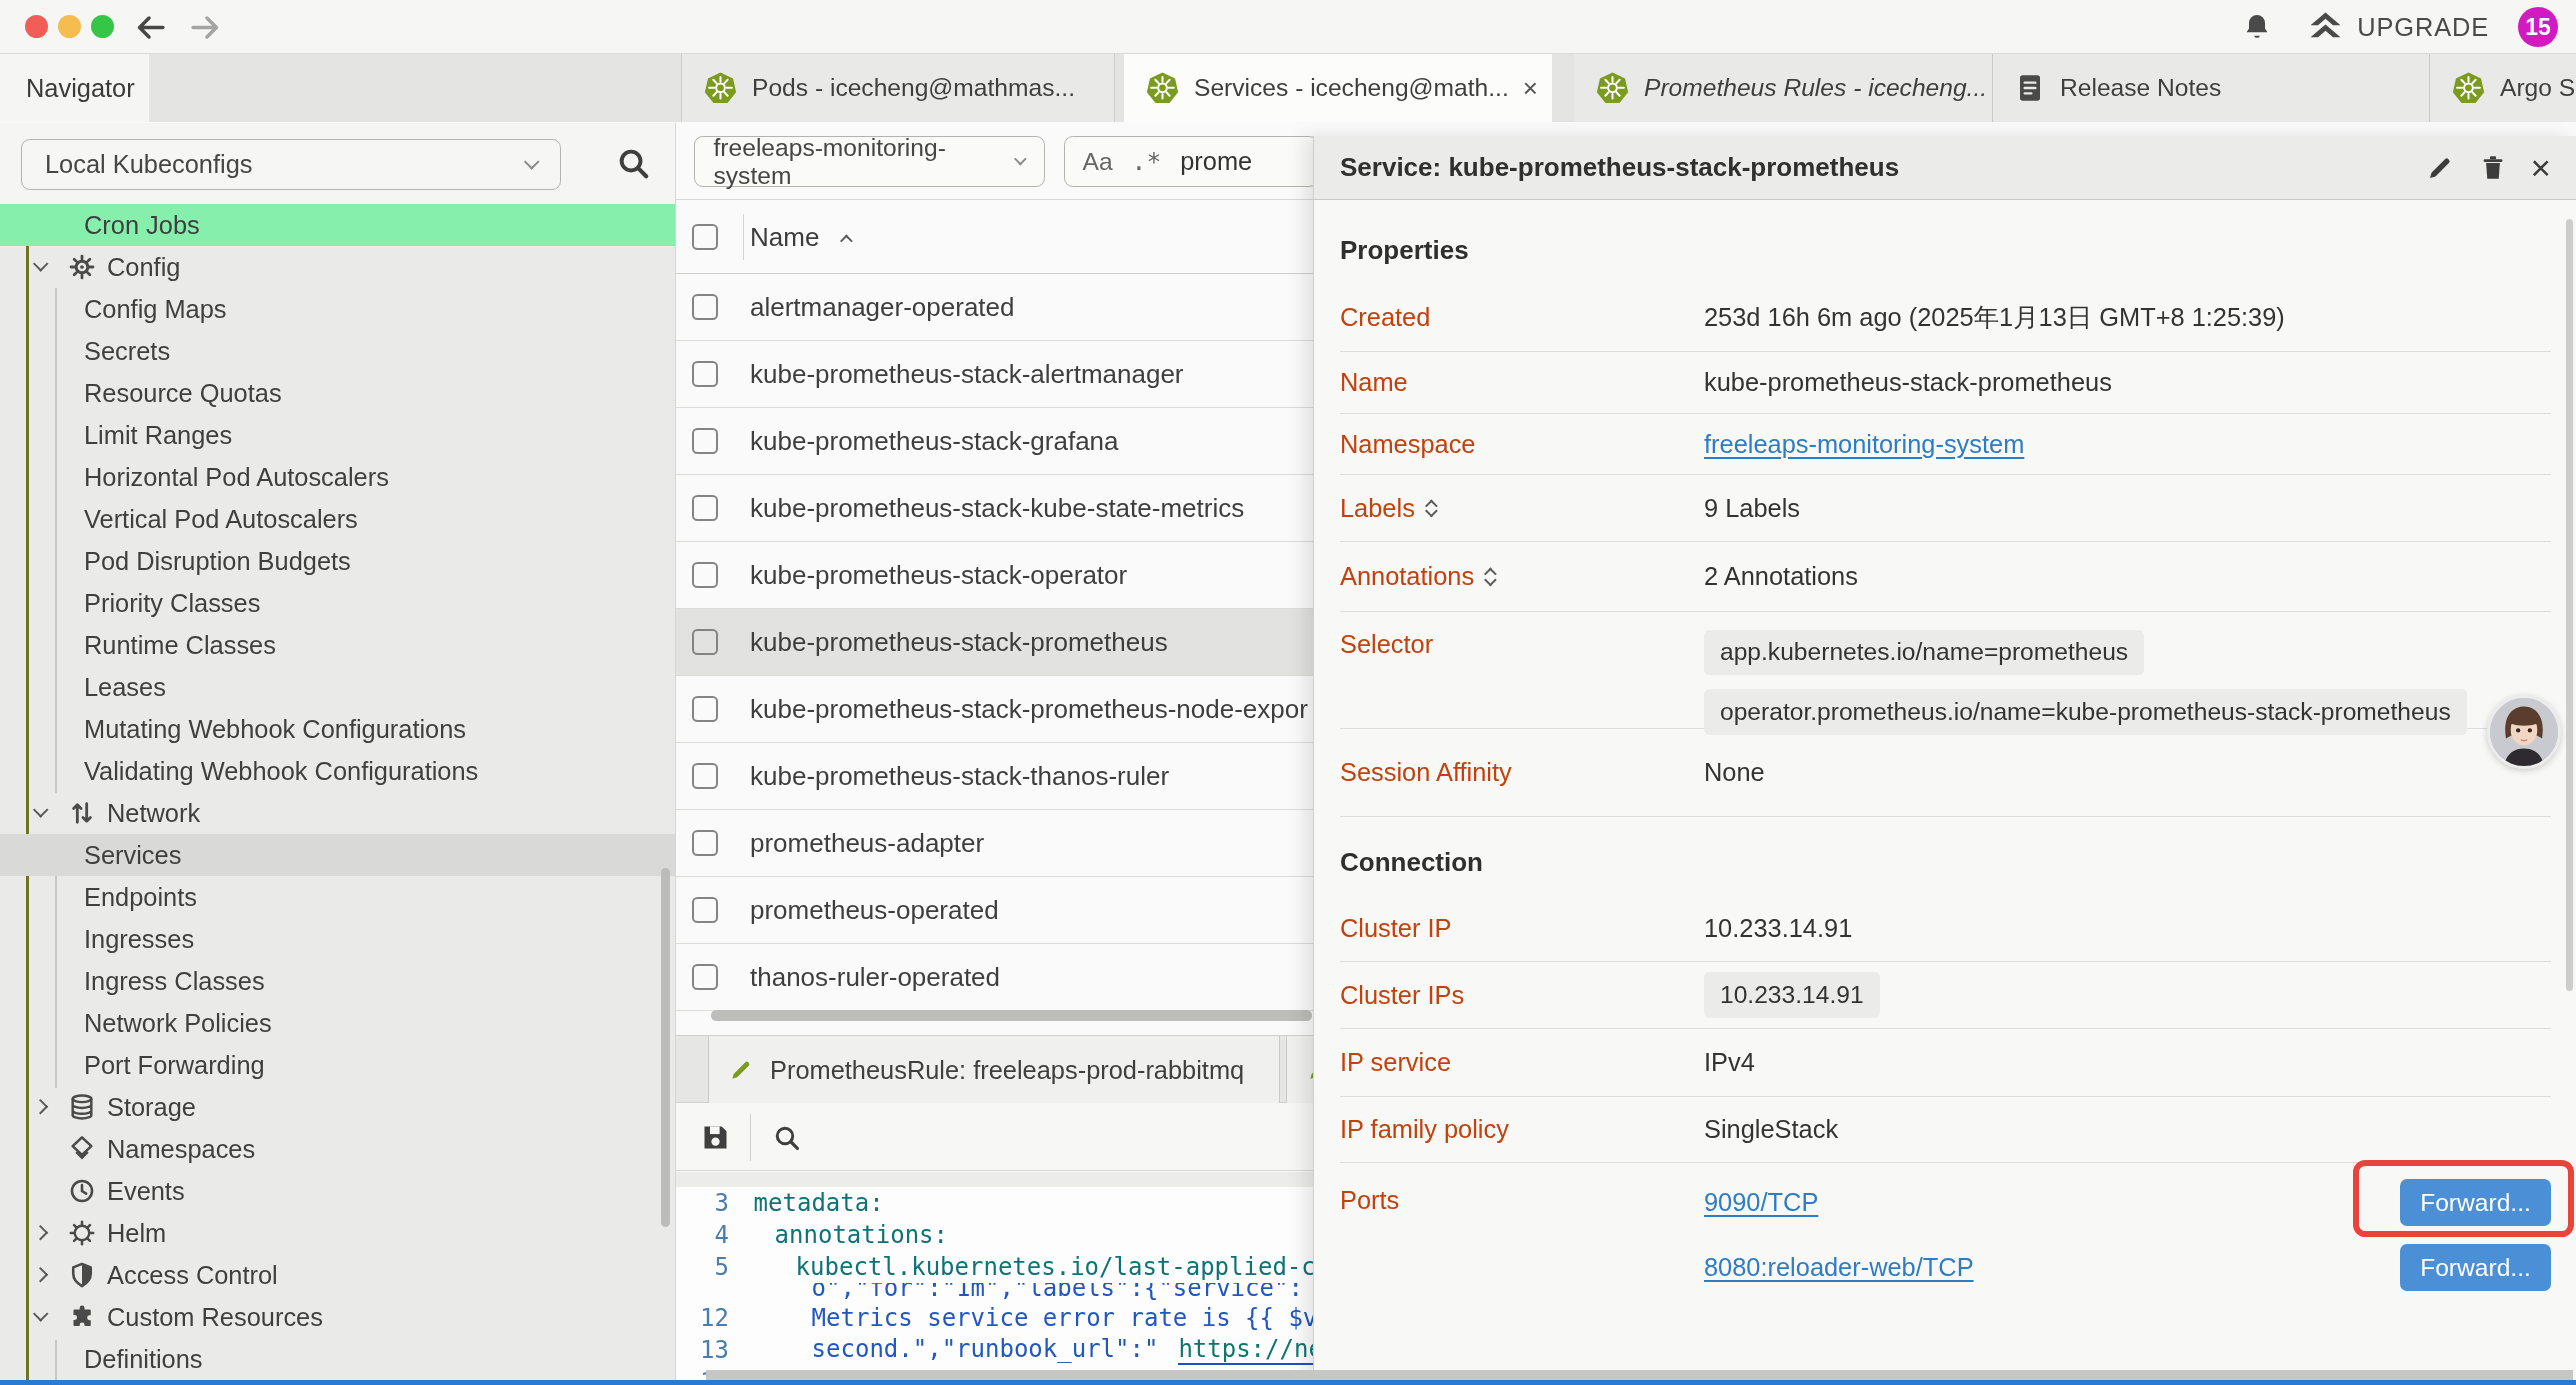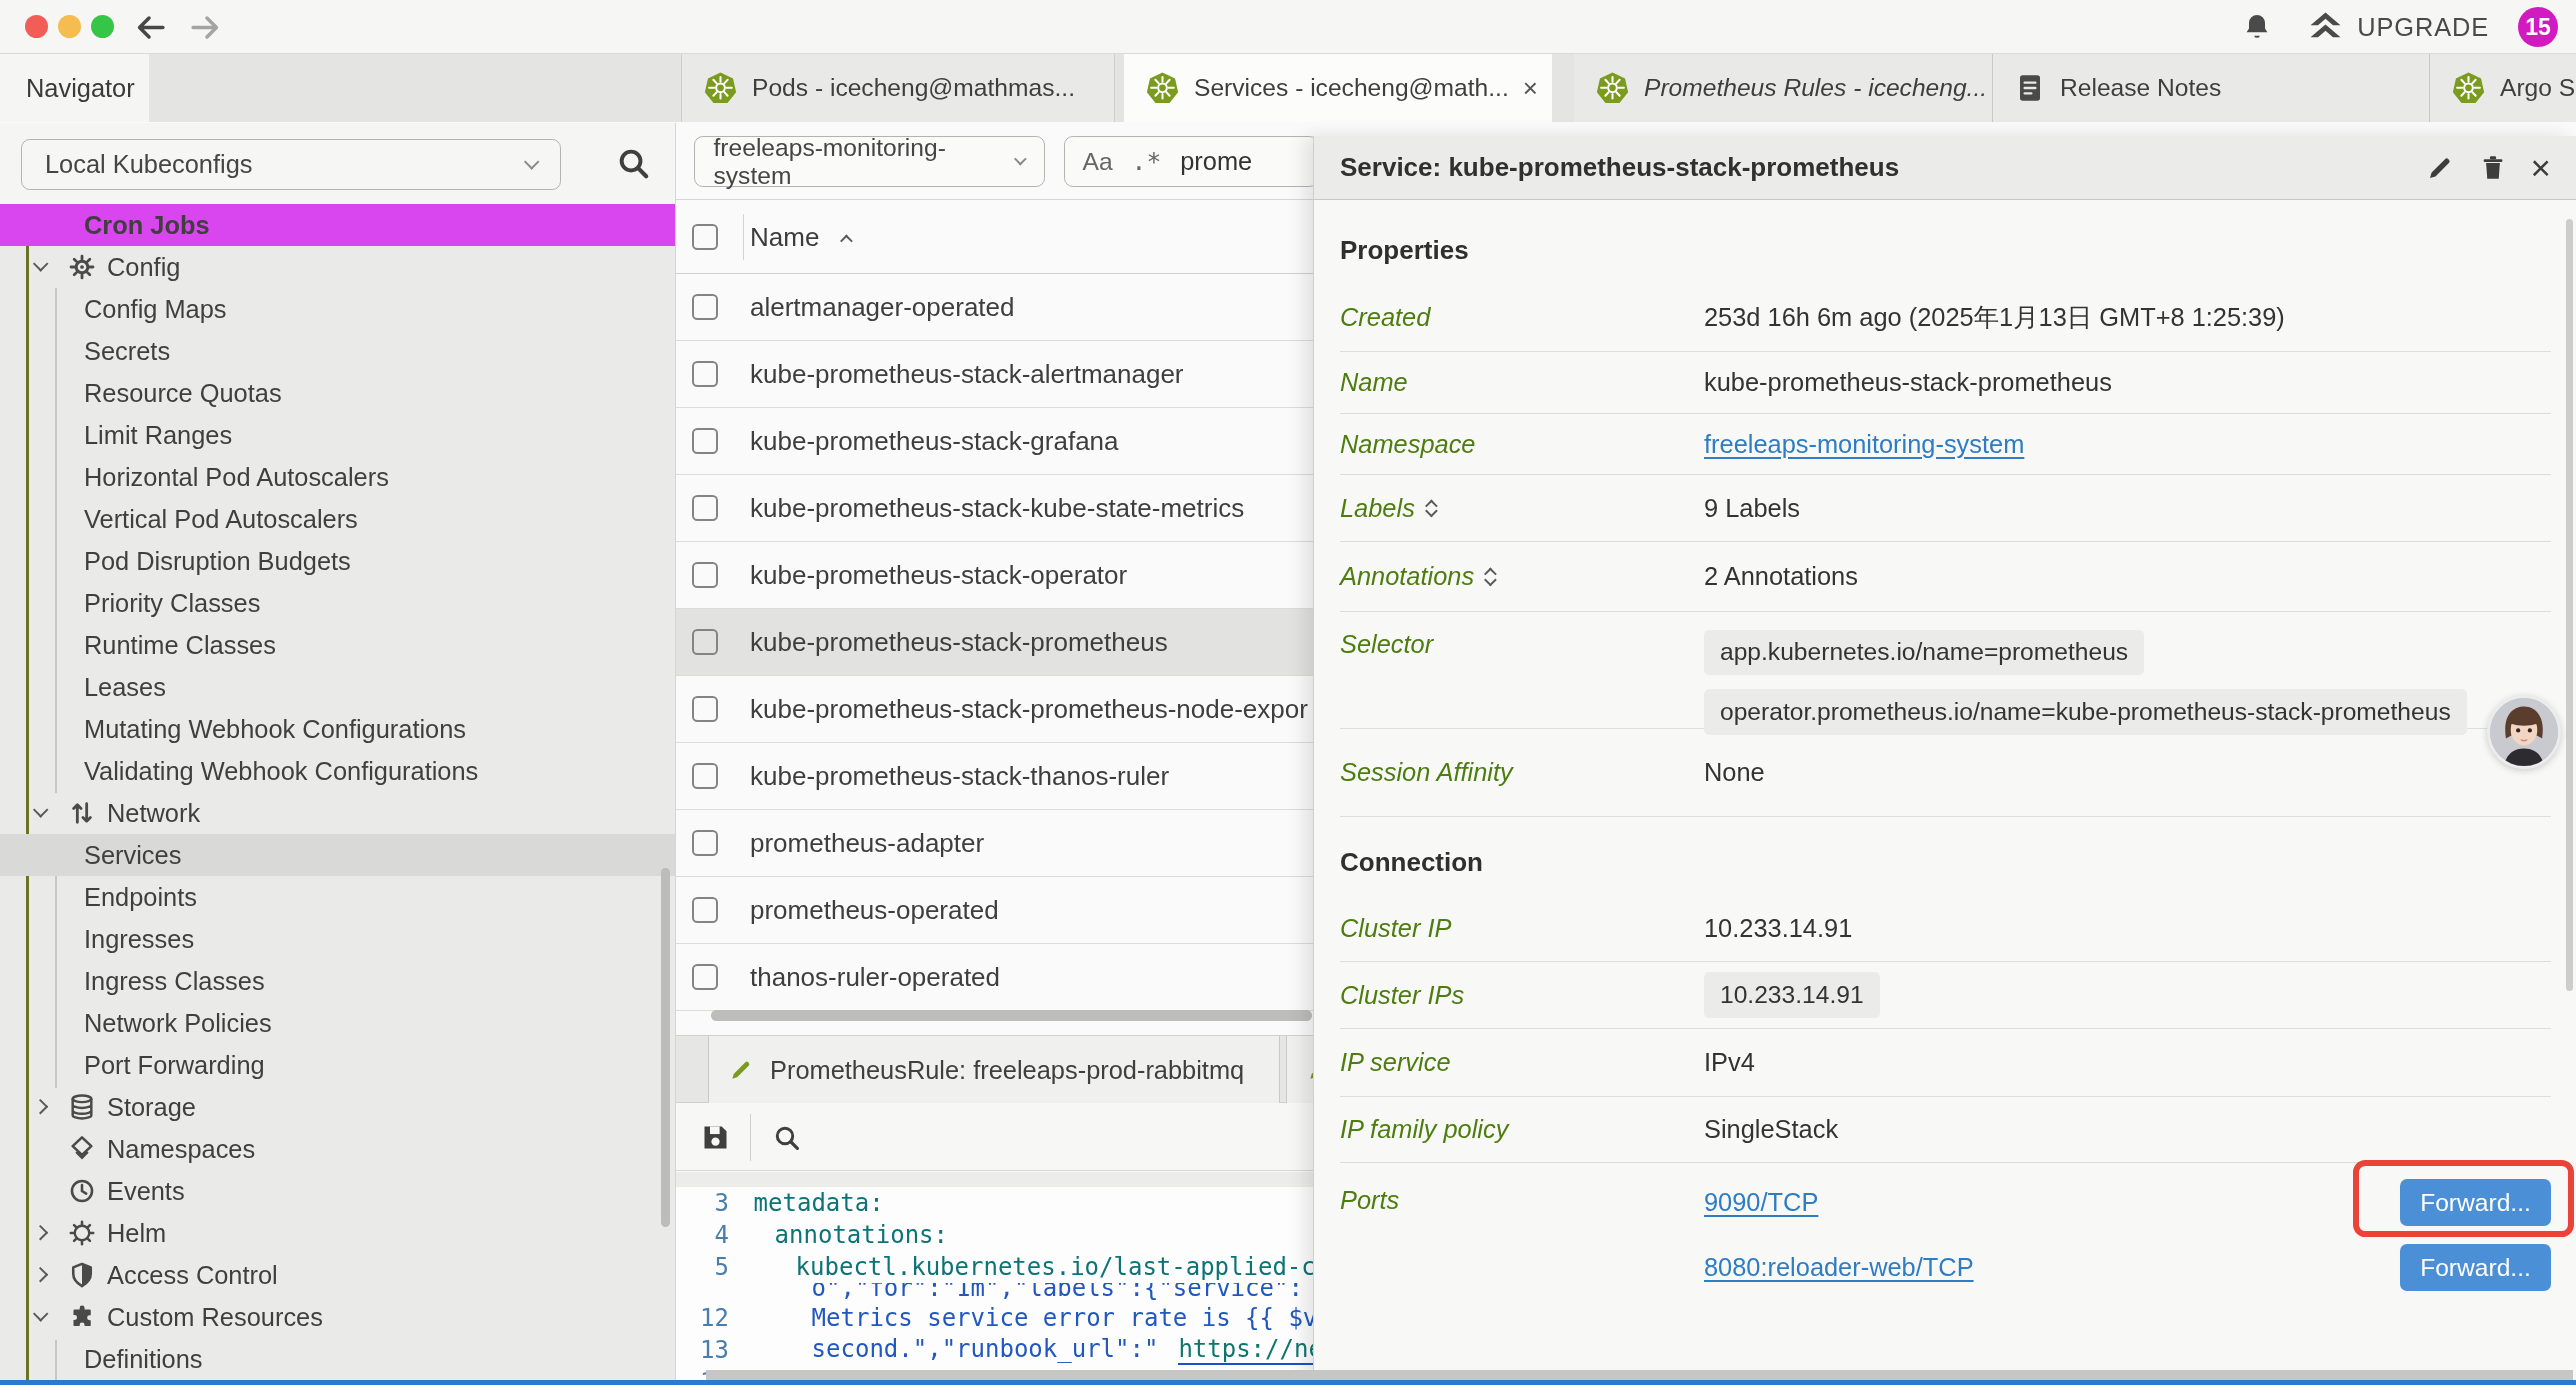--- a/index.html
+++ b/index.html
@@ -46,21 +46,21 @@
   .chev.right { transform:rotate(-45deg); }
   .chev.up { transform:rotate(-135deg) translate(-2.6px,-2.6px); }
   .chev.sm { width:8.8px; height:8.8px; border-width:2.2px; }
   #olive-line { position:absolute; left:26px; top:81px; width:2.6px; height:1182px; background:#6e7226; }
   .guide { position:absolute; left:55px; width:1.8px; background:#c7c7c6; }
   #tree { position:absolute; left:0; top:81px; width:675px; }
   .trow { height:42px; display:flex; align-items:center; font-size:25.4px; color:#3f3f3e; white-space:nowrap; }
   .trow.lvl1 { padding-left:35px; }
   .trow.lvl2 { padding-left:84px; }
   .trow.selected { background:#d9d9d8; }
-  .trow.hl { background:#d946ef;font-weight:bold; }
+  .trow.hl { background:#86efac; }
   .tchev { width:33px; display:flex; align-items:center; }
   .ticon { width:39px; display:flex; align-items:center; }
   .ticon svg { width:28px; height:28px; }
   #side-scroll { position:absolute; left:661px; top:745px; width:8.8px; height:359px; border-radius:4.4px; background:#bcbcbb; }
 
   
   #middle { position:absolute; left:675px; top:123px; width:1901px; height:1263px; background:#fafafa; border-left:0.9px solid #d5d5d4; }
   #mid-toolbar { position:absolute; left:0; top:0; width:1901px; height:77px; border-bottom:0.9px solid #d7d7d6; }
   #ns-select { position:absolute; left:17.5px; top:13px; width:351px; height:51px; border:1.8px solid #b3b3b2; border-radius:8.8px; display:flex; align-items:center; padding:0 19px; font-size:24.6px; color:#454545; background:#fafaf9; }
   #filter-box { position:absolute; left:388px; top:13px; width:254px; height:51px; border:1.8px solid #b3b3b2; border-radius:8.8px; display:flex; align-items:center; gap:19px; padding:0 17.5px; background:#fafaf9; }
@@ -101,21 +101,21 @@
   #drawer { position:absolute; left:1313px; top:136px; width:1263px; height:1249px; background:#f8f8f7; border-left:0.9px solid #cfcfce; box-shadow:-8.8px 0 17.5px rgba(0,0,0,0.10); }
   #drawer-header { position:absolute; left:0; top:0; width:1263px; height:64px; background:#ebebea; border-bottom:0.9px solid #c9c9c8; display:flex; align-items:center; padding:0 26px; }
   #drawer-title { font-size:26px; font-weight:bold; color:#303030; }
   #drawer-actions { margin-left:auto; display:flex; align-items:center; gap:23px; }
   #drawer-actions svg { width:30px; height:30px; }
   #drawer-close { font-size:35px; color:#3c3c3c; line-height:30px; }
   #drawer-body { position:absolute; left:0; top:64px; width:1263px; height:1185px; padding:0 26px; overflow:hidden; }
   .sec-h { height:84px; display:flex; align-items:center; font-size:26px; font-weight:bold; color:#2f2f2f; padding-top:17.5px; }
   .sec-h.h2 { height:79px; padding-top:12.3px; }
   .prow { display:flex; align-items:center; border-bottom:1.8px solid #dedddd; font-size:25.4px; }
-  .plabel { width:364px; flex:0 0 364px; color:#4d7c0f; display:flex; align-items:center; gap:12.3px;font-style:italic; }
+  .plabel { width:364px; flex:0 0 364px; color:#c2410c; display:flex; align-items:center; gap:12.3px; }
   .pvalue { color:#333; }
   .pchip { background:#ebebea; border-radius:5.3px; padding:8.8px 16px; font-size:24.6px; color:#333; white-space:nowrap; }
   .plink { color:#2d7cc4; text-decoration:underline; text-underline-offset:4.4px; }
   .updown-ic { display:inline-flex; flex-direction:column; gap:2.6px; }
   .row-top { align-items:flex-start; padding-top:17.5px; }
   .chipcol { display:flex; flex-direction:column; gap:14px; align-items:flex-start; }
   .portline { height:65px; display:flex; align-items:center; width:100%; }
   .fwd-btn { margin-left:auto; width:151px; height:47px; background:#4b8fd6; border:none; border-radius:7px; color:#fff; font-size:24.6px; font-family:"Liberation Sans", sans-serif; }
   #ports-row { position:relative; flex-direction:column; align-items:stretch; padding-top:7px; }
   #ports-inner { display:flex; align-items:flex-start; }

